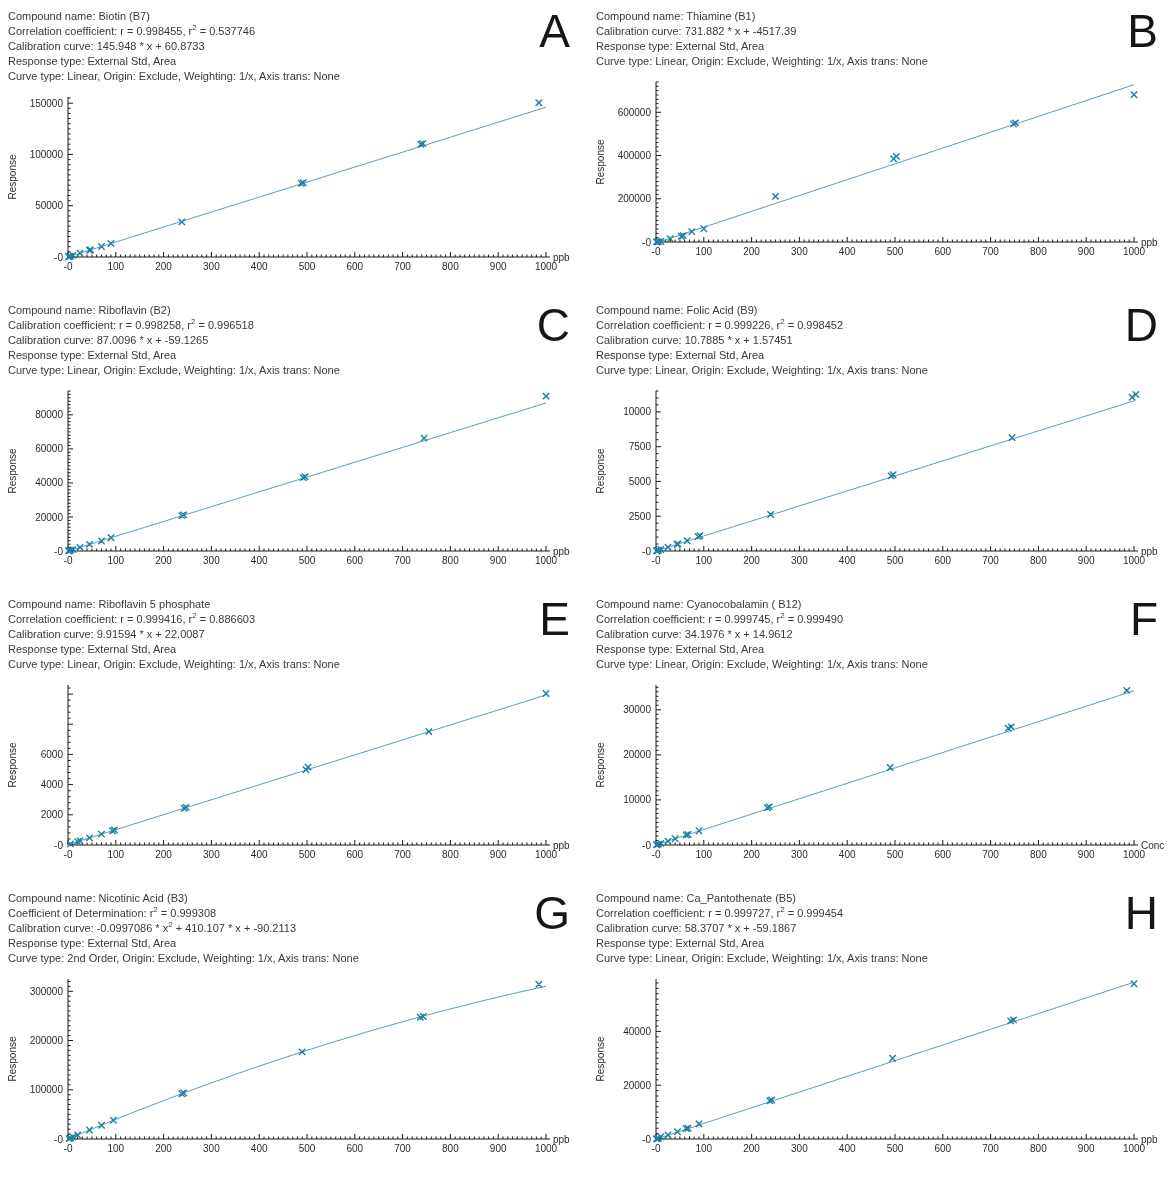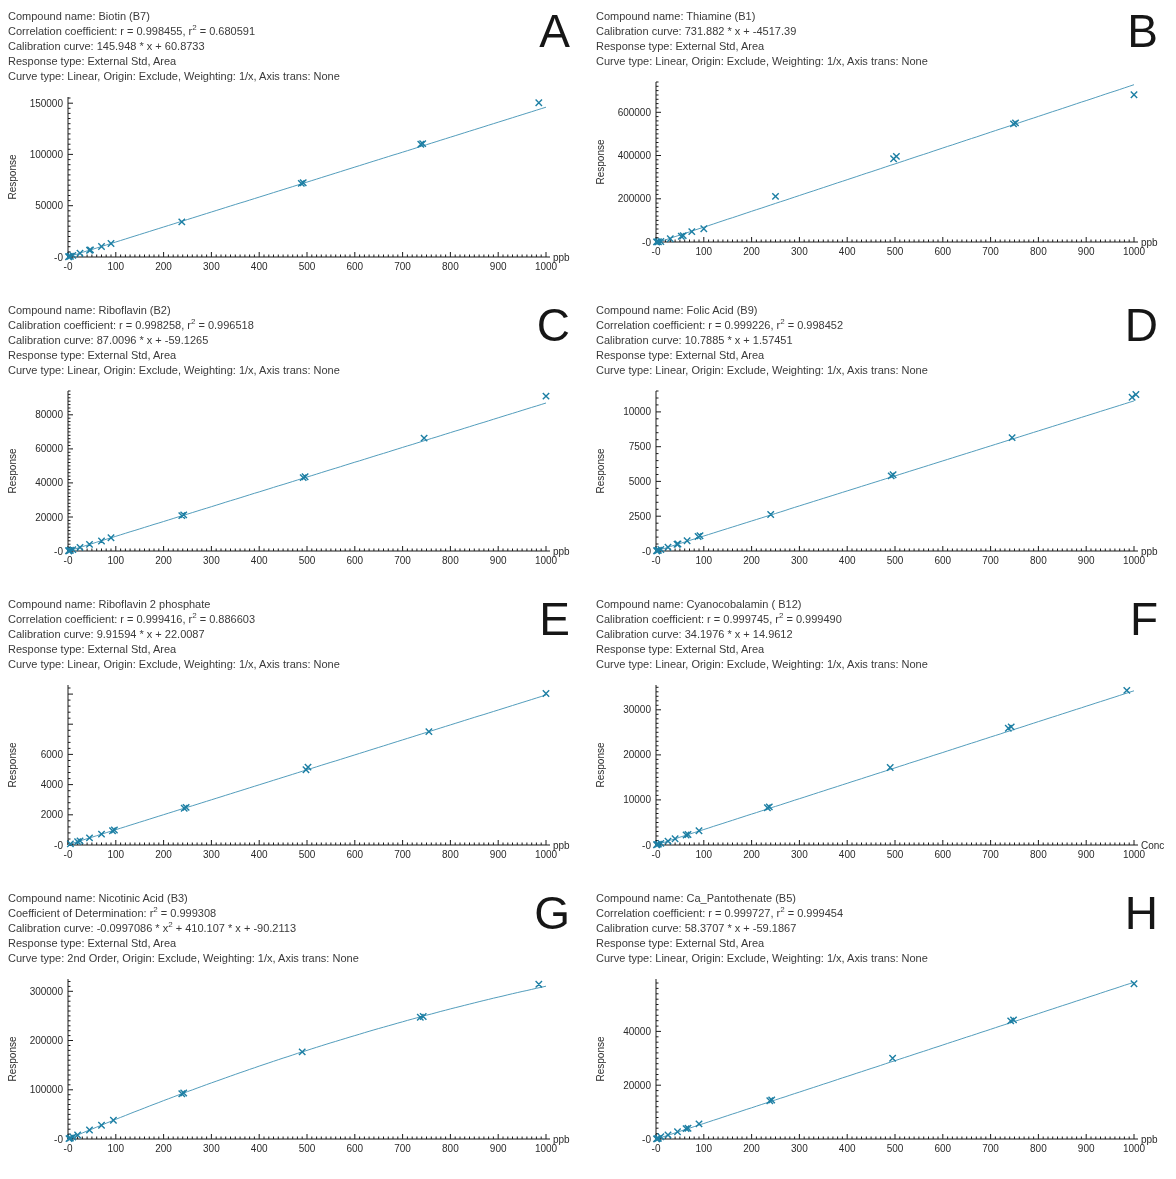--- a/index.html
+++ b/index.html
@@ -14,21 +14,21 @@
   .tick{font:10px "Liberation Sans",sans-serif;fill:#2b2b2b;}
 </style>
 </head>
 <body>
 
 <div class="grid">
 
   <section class="panel">
     <div class="hdr">
       <div class="hl">Compound name: Biotin (B7)</div>
-      <div class="hl"><span>Correlation coefficient: r = 0.998455, r</span><sup>2</sup><span> = 0.680591</span></div>
+      <div class="hl"><span>Correlation coefficient: r = 0.998455, r</span><sup>2</sup><span> = 0.537746</span></div>
       <div class="hl"><span>Calibration curve: 145.948 * x + 60.8733</span><sup></sup><span></span></div>
       <div class="hl">Response type: External Std, Area</div>
       <div class="hl">Curve type: Linear, Origin: Exclude, Weighting: 1/x, Axis trans: None</div>
     </div>
     <div class="letter">A</div>
     <svg class="chart" width="578" height="194" viewBox="0 0 578 194">
         <defs>
           <clipPath id="cp0">
             <rect x="64" y="8" width="478" height="160"></rect>
           </clipPath>
@@ -170,21 +170,21 @@
         <text x="59" y="32.4" text-anchor="end" class="tick">10000</text>
         <text x="549.0" y="172" class="tick">ppb</text>
         <text x="12" y="88" class="tick" text-anchor="middle" transform="rotate(-90 12 88)">Response</text>
         <polyline points="64.0,168.0 68.8,166.5 73.6,165.0 78.3,163.5 83.1,162.0 87.9,160.5 92.7,159.0 97.5,157.5 102.2,156.0 107.0,154.5 111.8,153.0 116.6,151.5 121.4,150.0 126.1,148.5 130.9,147.0 135.7,145.5 140.5,144.0 145.3,142.5 150.0,141.0 154.8,139.5 159.6,138.0 164.4,136.5 169.2,135.0 173.9,133.5 178.7,132.0 183.5,130.5 188.3,129.0 193.1,127.5 197.8,125.9 202.6,124.4 207.4,122.9 212.2,121.4 217.0,119.9 221.7,118.4 226.5,116.9 231.3,115.4 236.1,113.9 240.9,112.4 245.6,110.9 250.4,109.4 255.2,107.9 260.0,106.4 264.8,104.9 269.5,103.4 274.3,101.9 279.1,100.4 283.9,98.9 288.7,97.4 293.4,95.9 298.2,94.4 303.0,92.9 307.8,91.4 312.6,89.9 317.3,88.4 322.1,86.9 326.9,85.4 331.7,83.9 336.5,82.4 341.2,80.9 346.0,79.4 350.8,77.9 355.6,76.4 360.4,74.9 365.1,73.4 369.9,71.9 374.7,70.4 379.5,68.9 384.3,67.4 389.0,65.9 393.8,64.4 398.6,62.9 403.4,61.4 408.2,59.9 412.9,58.4 417.7,56.9 422.5,55.4 427.3,53.9 432.1,52.4 436.8,50.9 441.6,49.4 446.4,47.9 451.2,46.4 456.0,44.9 460.7,43.4 465.5,41.9 470.3,40.4 475.1,38.9 479.9,37.4 484.6,35.9 489.4,34.4 494.2,32.9 499.0,31.4 503.8,29.9 508.5,28.4 513.3,26.9 518.1,25.4 522.9,23.9 527.7,22.4 532.4,20.9 537.2,19.4 542.0,17.9" fill="none" stroke="#539dbc" stroke-width="1" clip-path="url(#cp3)"></polyline>
         <path d="M61.3 164.6 L67.7 171.0 M61.3 171.0 L67.7 164.6M61.8 164.5 L68.2 170.9 M61.8 170.9 L68.2 164.5M63.2 164.0 L69.6 170.4 M63.2 170.4 L69.6 164.0M65.6 163.3 L72.0 169.7 M65.6 169.7 L72.0 163.3M72.8 161.0 L79.2 167.4 M72.8 167.4 L79.2 161.0M81.8 158.1 L88.2 164.5 M81.8 164.5 L88.2 158.1M82.8 157.8 L89.2 164.2 M82.8 164.2 L89.2 157.8M91.9 154.6 L98.3 161.0 M91.9 161.0 L98.3 154.6M102.9 150.3 L109.3 156.7 M102.9 156.7 L109.3 150.3M104.8 149.6 L111.2 156.0 M104.8 156.0 L111.2 149.6M175.5 128.3 L181.9 134.7 M175.5 134.7 L181.9 128.3M296.0 89.7 L302.4 96.1 M296.0 96.1 L302.4 89.7M297.9 88.6 L304.3 95.0 M297.9 95.0 L304.3 88.6M416.9 51.4 L423.3 57.8 M416.9 57.8 L423.3 51.4M536.9 11.1 L543.3 17.5 M536.9 17.5 L543.3 11.1M540.7 8.3 L547.1 14.7 M540.7 14.7 L547.1 8.3" stroke="#1d7fa4" stroke-width="1.4" fill="none"></path>
       </svg>
   </section>
 
   <section class="panel">
     <div class="hdr">
-      <div class="hl">Compound name: Riboflavin 2 phosphate</div>
+      <div class="hl">Compound name: Riboflavin 5 phosphate</div>
       <div class="hl"><span>Correlation coefficient: r = 0.999416, r</span><sup>2</sup><span> = 0.886603</span></div>
       <div class="hl"><span>Calibration curve: 9.91594 * x + 22.0087</span><sup></sup><span></span></div>
       <div class="hl">Response type: External Std, Area</div>
       <div class="hl">Curve type: Linear, Origin: Exclude, Weighting: 1/x, Axis trans: None</div>
     </div>
     <div class="letter">E</div>
     <svg class="chart" width="578" height="194" viewBox="0 0 578 194">
         <defs>
           <clipPath id="cp4">
             <rect x="64" y="8" width="478" height="160"></rect>
@@ -210,21 +210,21 @@
         <text x="549.0" y="172" class="tick">ppb</text>
         <text x="12" y="88" class="tick" text-anchor="middle" transform="rotate(-90 12 88)">Response</text>
         <polyline points="64.0,167.7 68.8,166.2 73.6,164.7 78.3,163.2 83.1,161.7 87.9,160.2 92.7,158.7 97.5,157.2 102.2,155.7 107.0,154.2 111.8,152.7 116.6,151.2 121.4,149.7 126.1,148.2 130.9,146.7 135.7,145.2 140.5,143.7 145.3,142.2 150.0,140.7 154.8,139.2 159.6,137.7 164.4,136.2 169.2,134.7 173.9,133.2 178.7,131.7 183.5,130.2 188.3,128.8 193.1,127.3 197.8,125.8 202.6,124.3 207.4,122.8 212.2,121.3 217.0,119.8 221.7,118.3 226.5,116.8 231.3,115.3 236.1,113.8 240.9,112.3 245.6,110.8 250.4,109.3 255.2,107.8 260.0,106.3 264.8,104.8 269.5,103.3 274.3,101.8 279.1,100.3 283.9,98.8 288.7,97.3 293.4,95.8 298.2,94.3 303.0,92.8 307.8,91.3 312.6,89.8 317.3,88.3 322.1,86.8 326.9,85.3 331.7,83.9 336.5,82.4 341.2,80.9 346.0,79.4 350.8,77.9 355.6,76.4 360.4,74.9 365.1,73.4 369.9,71.9 374.7,70.4 379.5,68.9 384.3,67.4 389.0,65.9 393.8,64.4 398.6,62.9 403.4,61.4 408.2,59.9 412.9,58.4 417.7,56.9 422.5,55.4 427.3,53.9 432.1,52.4 436.8,50.9 441.6,49.4 446.4,47.9 451.2,46.4 456.0,44.9 460.7,43.4 465.5,41.9 470.3,40.4 475.1,38.9 479.9,37.5 484.6,36.0 489.4,34.5 494.2,33.0 499.0,31.5 503.8,30.0 508.5,28.5 513.3,27.0 518.1,25.5 522.9,24.0 527.7,22.5 532.4,21.0 537.2,19.5 542.0,18.0" fill="none" stroke="#539dbc" stroke-width="1" clip-path="url(#cp4)"></polyline>
         <path d="M63.2 163.7 L69.6 170.1 M63.2 170.1 L69.6 163.7M70.4 161.4 L76.8 167.8 M70.4 167.8 L76.8 161.4M72.8 160.7 L79.2 167.1 M72.8 167.1 L79.2 160.7M82.3 157.7 L88.7 164.1 M82.3 164.1 L88.7 157.7M94.3 153.9 L100.7 160.3 M94.3 160.3 L100.7 153.9M105.3 150.5 L111.7 156.9 M105.3 156.9 L111.7 150.5M107.2 149.8 L113.6 156.2 M107.2 156.2 L113.6 149.8M177.0 128.0 L183.4 134.4 M177.0 134.4 L183.4 128.0M178.9 127.2 L185.3 133.6 M178.9 133.6 L185.3 127.2M298.8 89.5 L305.2 95.9 M298.8 95.9 L305.2 89.5M300.8 86.9 L307.2 93.3 M300.8 93.3 L307.2 86.9M421.7 51.4 L428.1 57.8 M421.7 57.8 L428.1 51.4M538.8 13.3 L545.2 19.7 M538.8 19.7 L545.2 13.3" stroke="#1d7fa4" stroke-width="1.4" fill="none"></path>
       </svg>
   </section>
 
   <section class="panel">
     <div class="hdr">
       <div class="hl">Compound name: Cyanocobalamin ( B12)</div>
-      <div class="hl"><span>Calibration coefficient: r = 0.999745, r</span><sup>2</sup><span> = 0.999490</span></div>
+      <div class="hl"><span>Correlation coefficient: r = 0.999745, r</span><sup>2</sup><span> = 0.999490</span></div>
       <div class="hl"><span>Calibration curve: 34.1976 * x + 14.9612</span><sup></sup><span></span></div>
       <div class="hl">Response type: External Std, Area</div>
       <div class="hl">Curve type: Linear, Origin: Exclude, Weighting: 1/x, Axis trans: None</div>
     </div>
     <div class="letter">F</div>
     <svg class="chart" width="578" height="194" viewBox="0 0 578 194">
         <defs>
           <clipPath id="cp5">
             <rect x="64" y="8" width="478" height="160"></rect>
           </clipPath>

